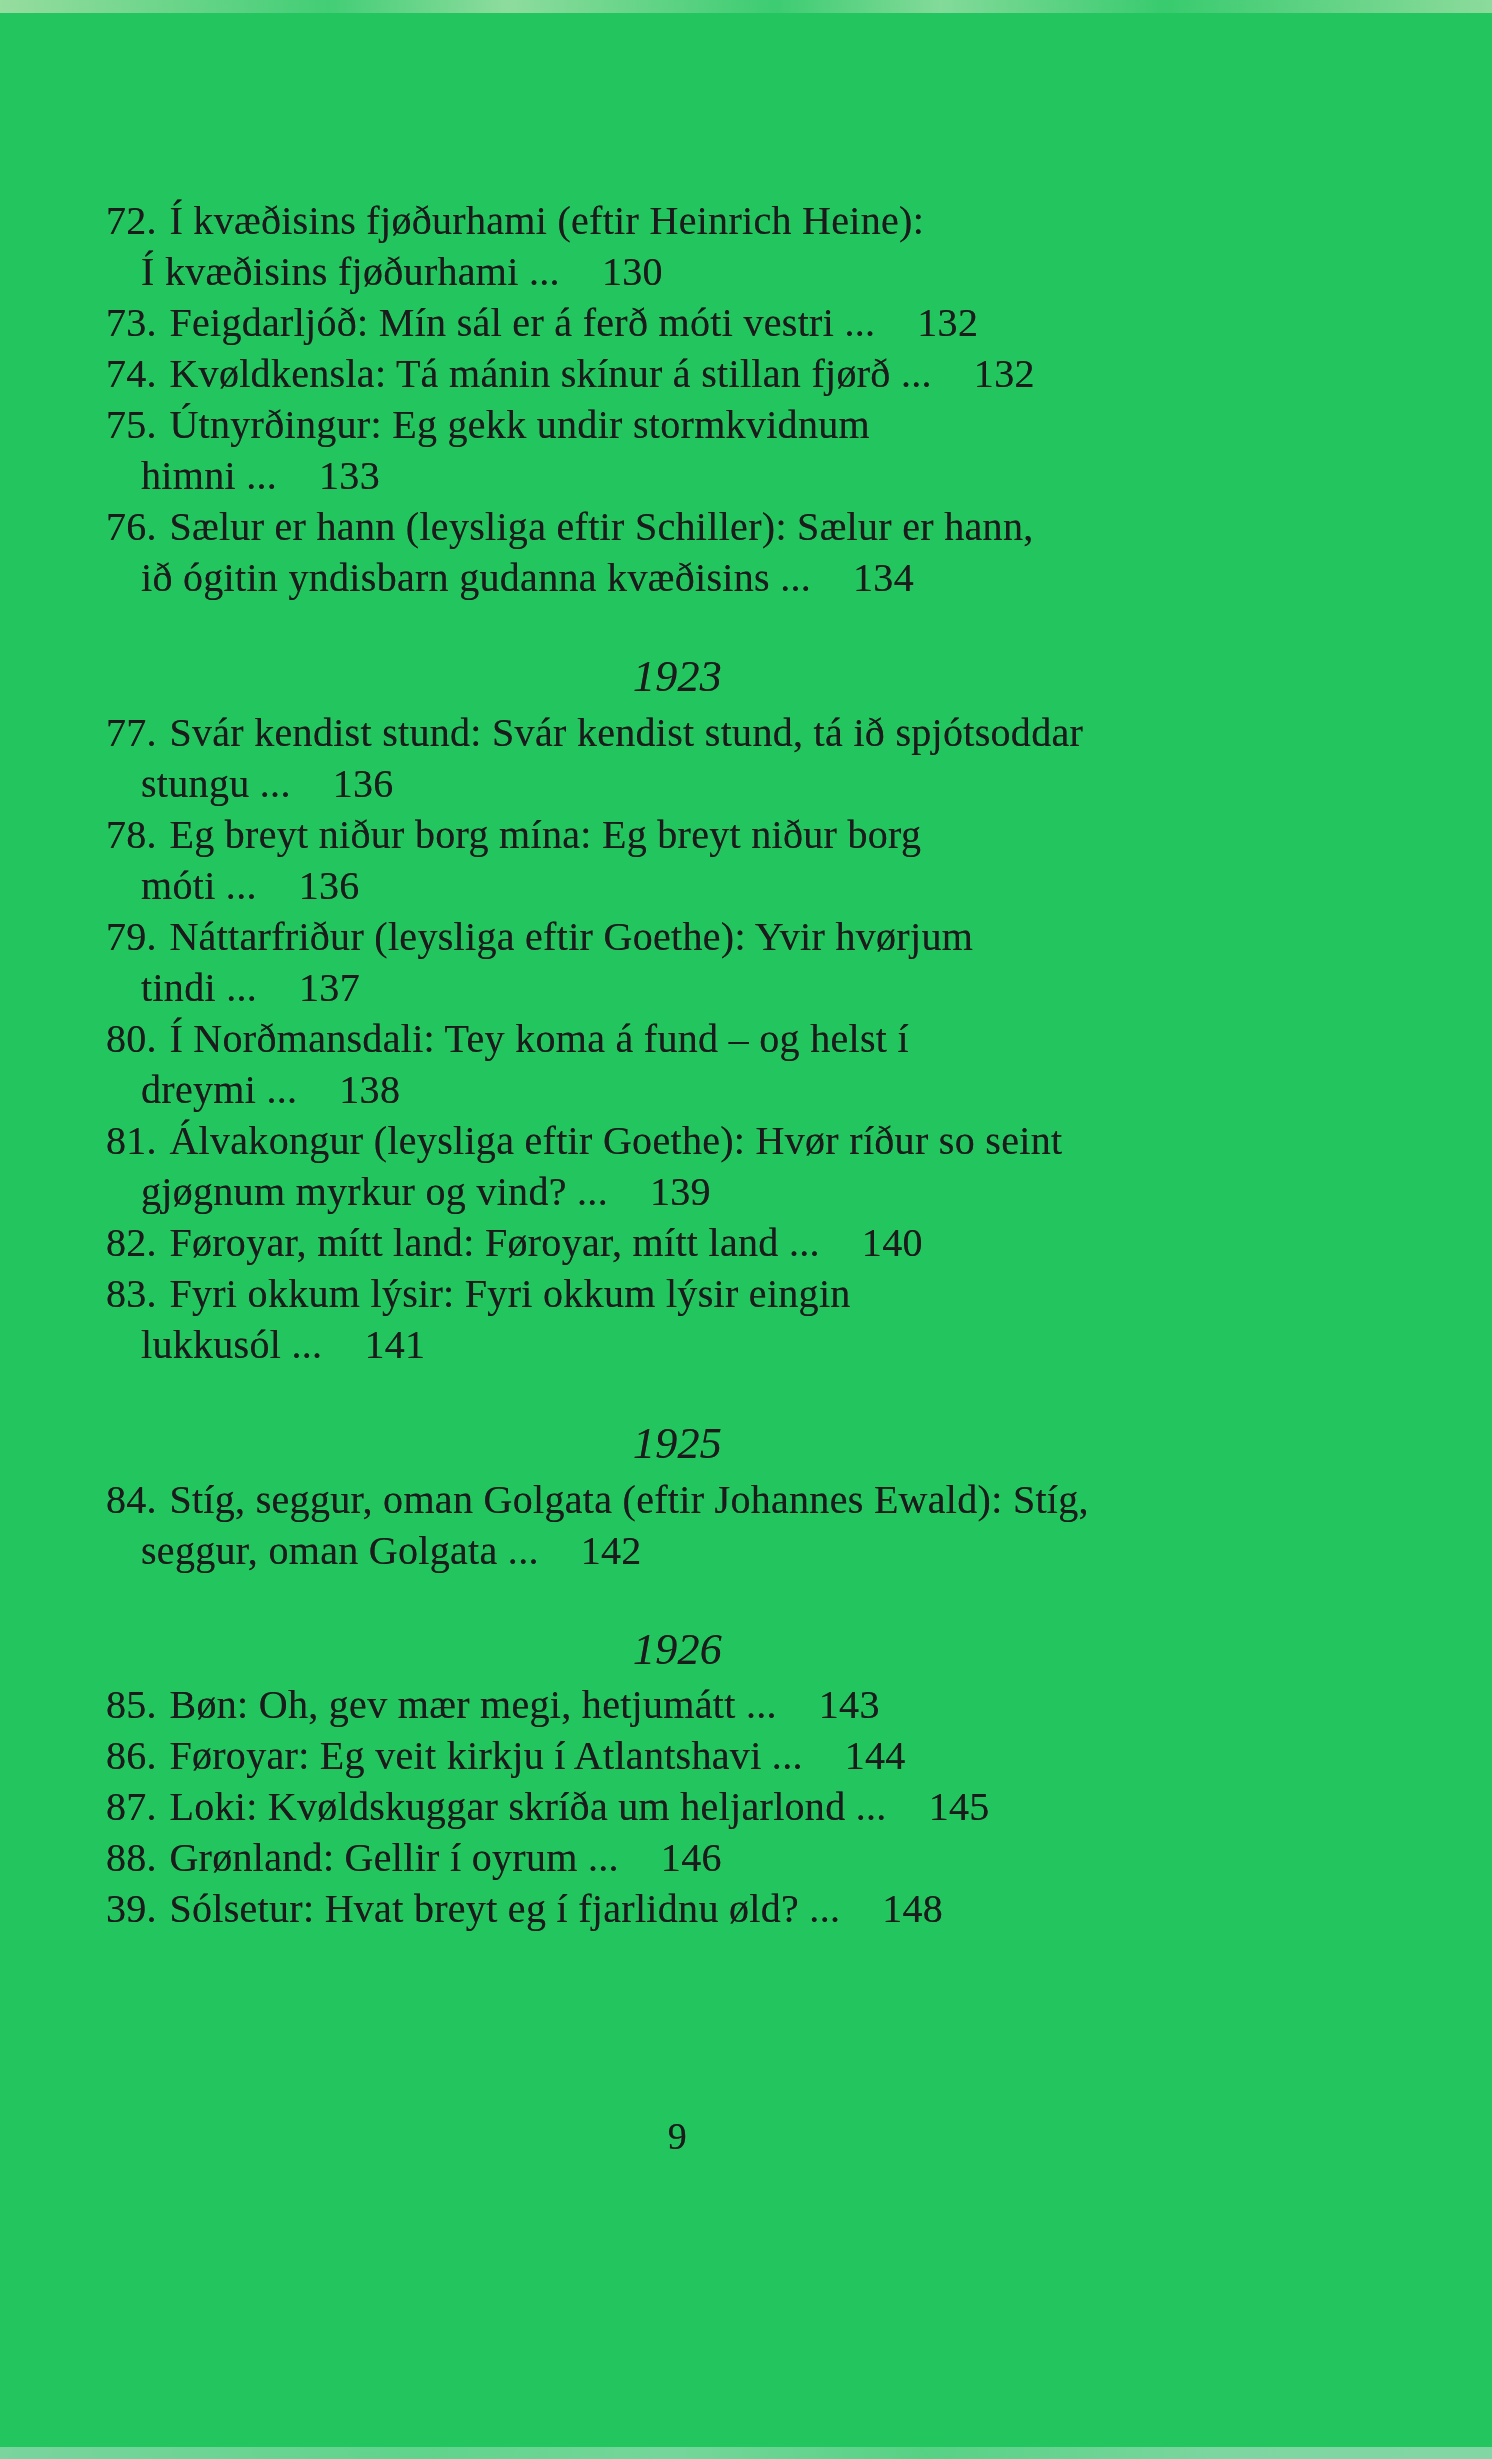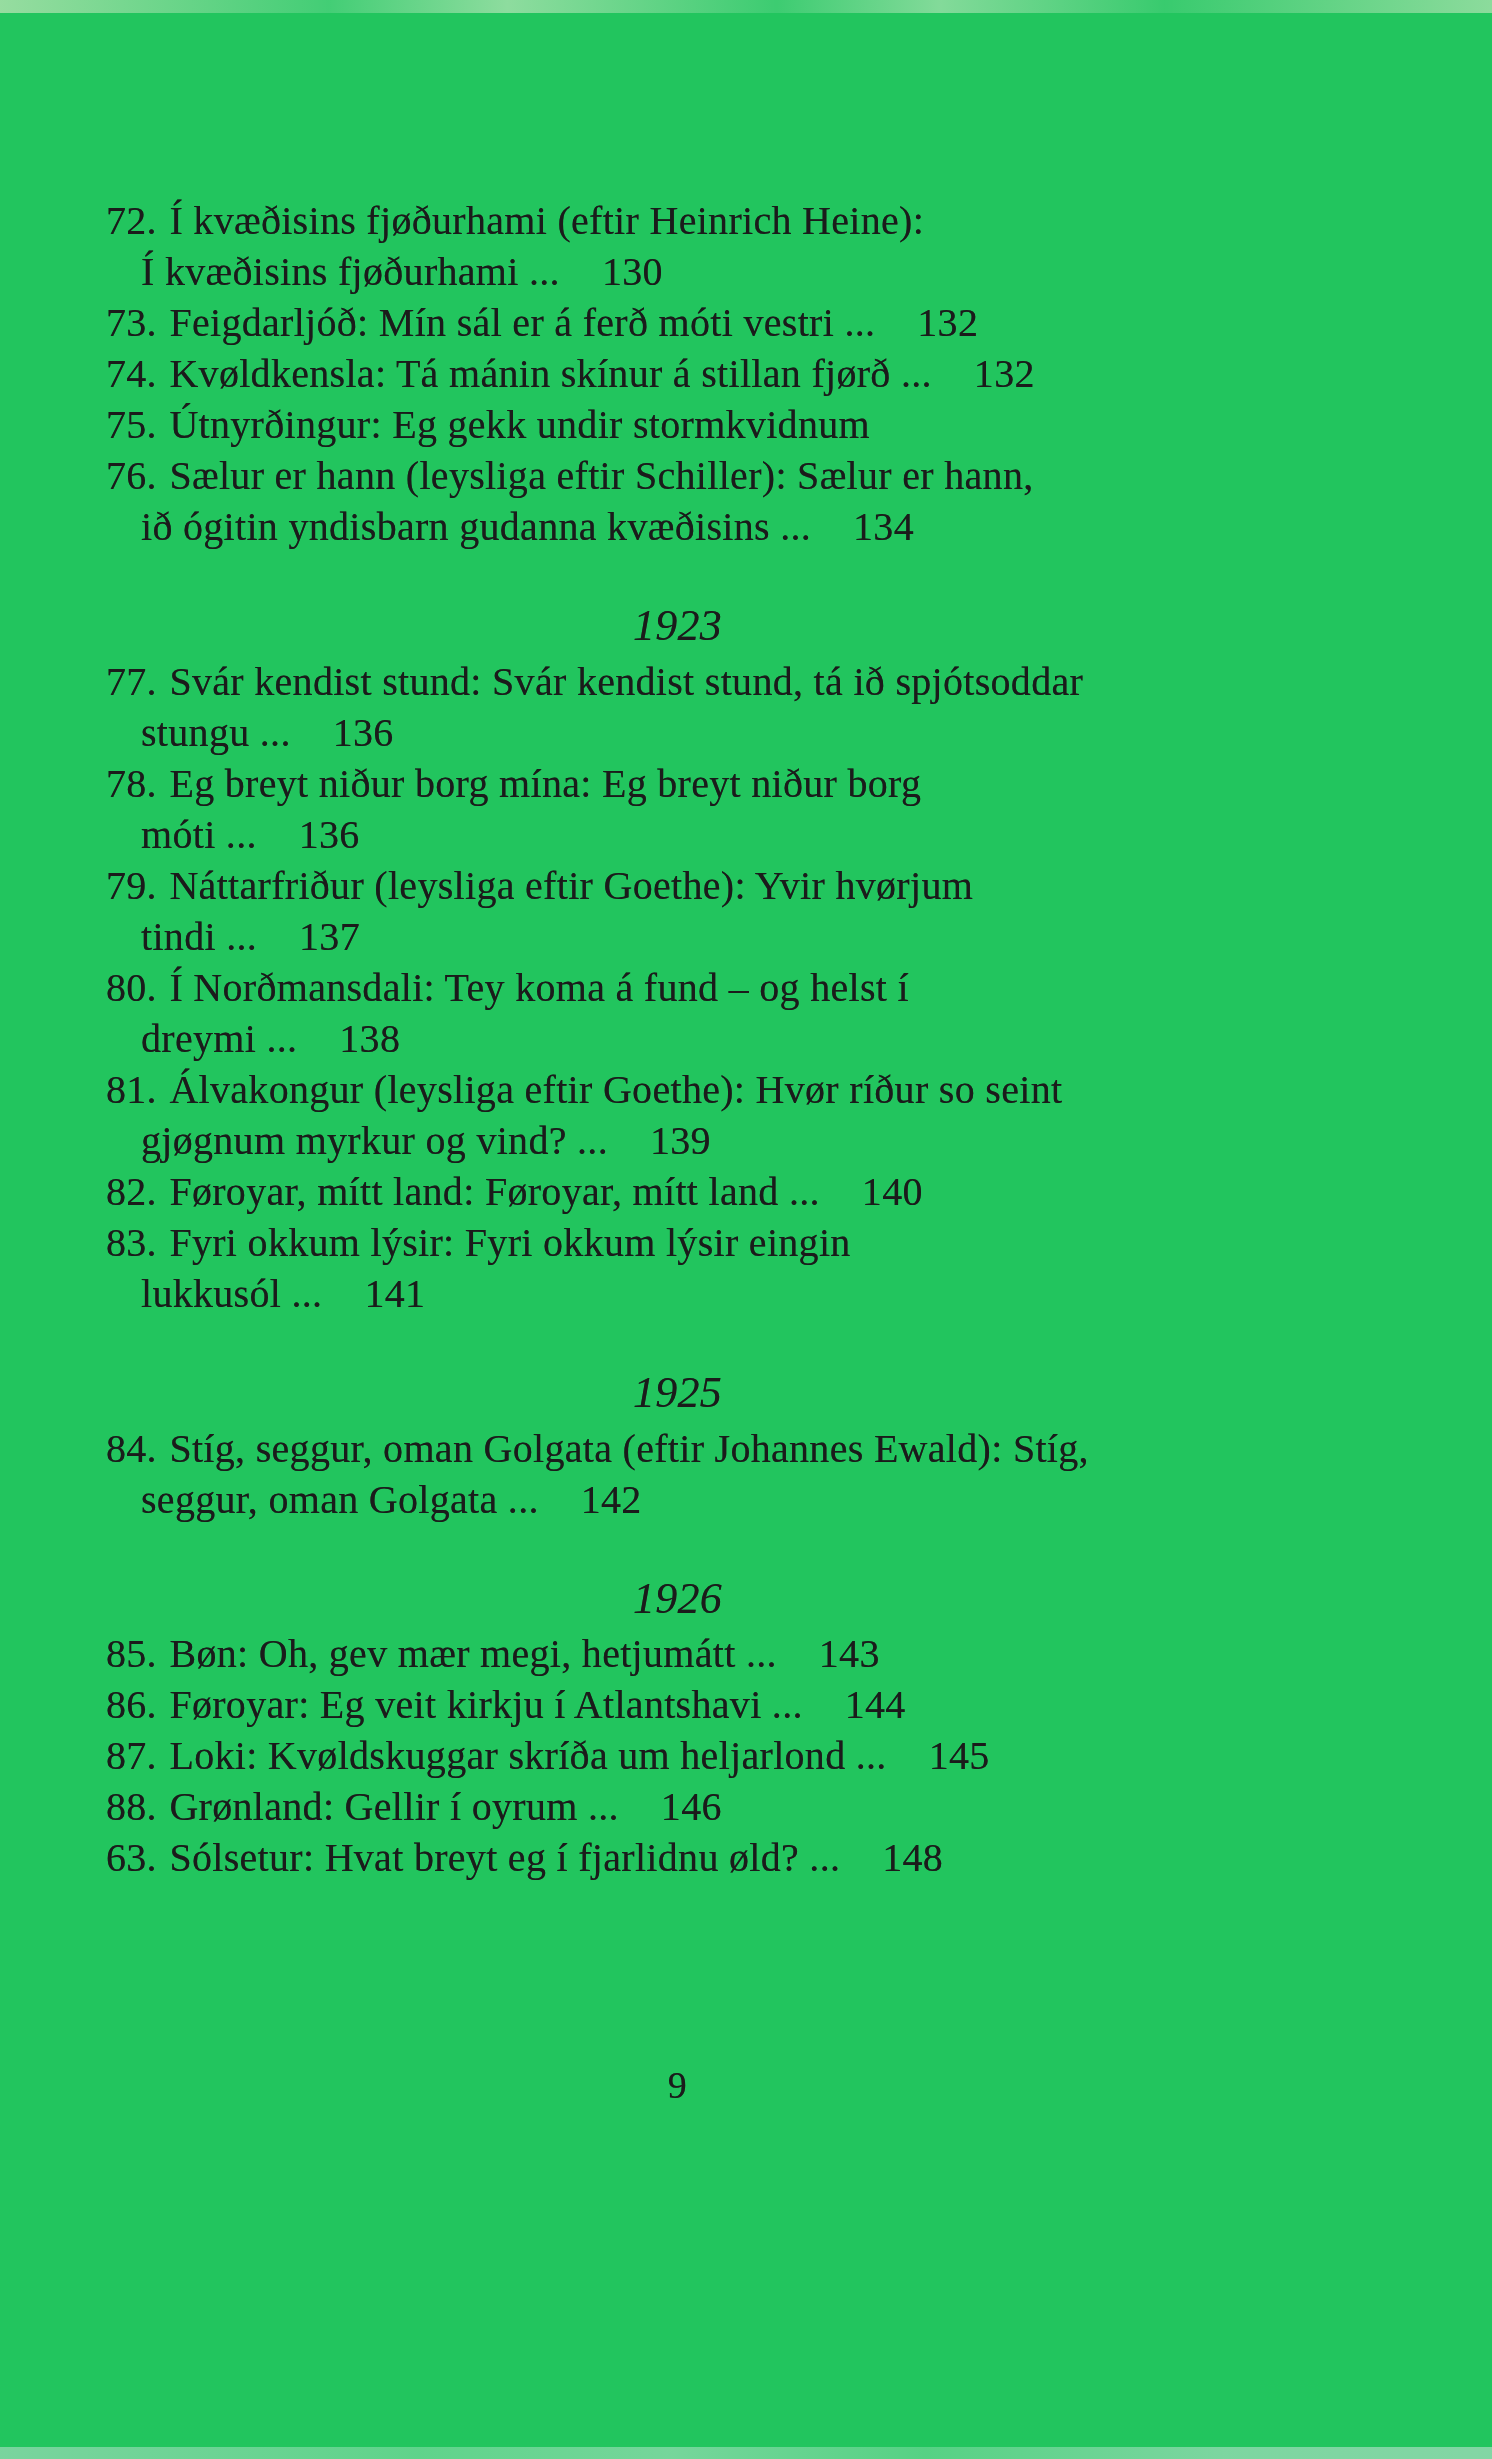--- a/index.html
+++ b/index.html
@@ -88,20 +88,21 @@
         <div class="line cont"><span class="txt">Í kvæðisins fjøðurhami ...</span><span class="pg">130</span></div>
       </div>
       <div class="entry">
         <div class="line first"><span class="num">73.</span><span class="txt">Feigdarljóð: Mín sál er á ferð móti vestri ...</span><span class="pg">132</span></div>
       </div>
       <div class="entry">
         <div class="line first"><span class="num">74.</span><span class="txt">Kvøldkensla: Tá mánin skínur á stillan fjørð ...</span><span class="pg">132</span></div>
       </div>
       <div class="entry">
         <div class="line first"><span class="num">75.</span><span class="txt">Útnyrðingur: Eg gekk undir stormkvidnum</span></div>
+        <div class="line cont"><span class="txt">himni ...</span><span class="pg">133</span></div>
       </div>
       <div class="entry">
         <div class="line first"><span class="num">76.</span><span class="txt">Sælur er hann (leysliga eftir Schiller): Sælur er hann,</span></div>
         <div class="line cont"><span class="txt">ið ógitin yndisbarn gudanna kvæðisins ...</span><span class="pg">134</span></div>
       </div>
       <div class="year-heading">1923</div>
       <div class="entry">
         <div class="line first"><span class="num">77.</span><span class="txt">Svár kendist stund: Svár kendist stund, tá ið spjótsoddar</span></div>
         <div class="line cont"><span class="txt">stungu ...</span><span class="pg">136</span></div>
       </div>
@@ -140,20 +141,20 @@
       <div class="entry">
         <div class="line first"><span class="num">86.</span><span class="txt">Føroyar: Eg veit kirkju í Atlantshavi ...</span><span class="pg">144</span></div>
       </div>
       <div class="entry">
         <div class="line first"><span class="num">87.</span><span class="txt">Loki: Kvøldskuggar skríða um heljarlond ...</span><span class="pg">145</span></div>
       </div>
       <div class="entry">
         <div class="line first"><span class="num">88.</span><span class="txt">Grønland: Gellir í oyrum ...</span><span class="pg">146</span></div>
       </div>
       <div class="entry">
-        <div class="line first"><span class="num">63.</span><span class="txt">Sólsetur: Hvat breyt eg í fjarlidnu øld? ...</span><span class="pg">148</span></div>
+        <div class="line first"><span class="num">39.</span><span class="txt">Sólsetur: Hvat breyt eg í fjarlidnu øld? ...</span><span class="pg">148</span></div>
       </div>
       <div class="folio">9</div>
     </main>
 
   <div class="edge edge-bottom"></div>
 </div>
 
 
 </body></html>

